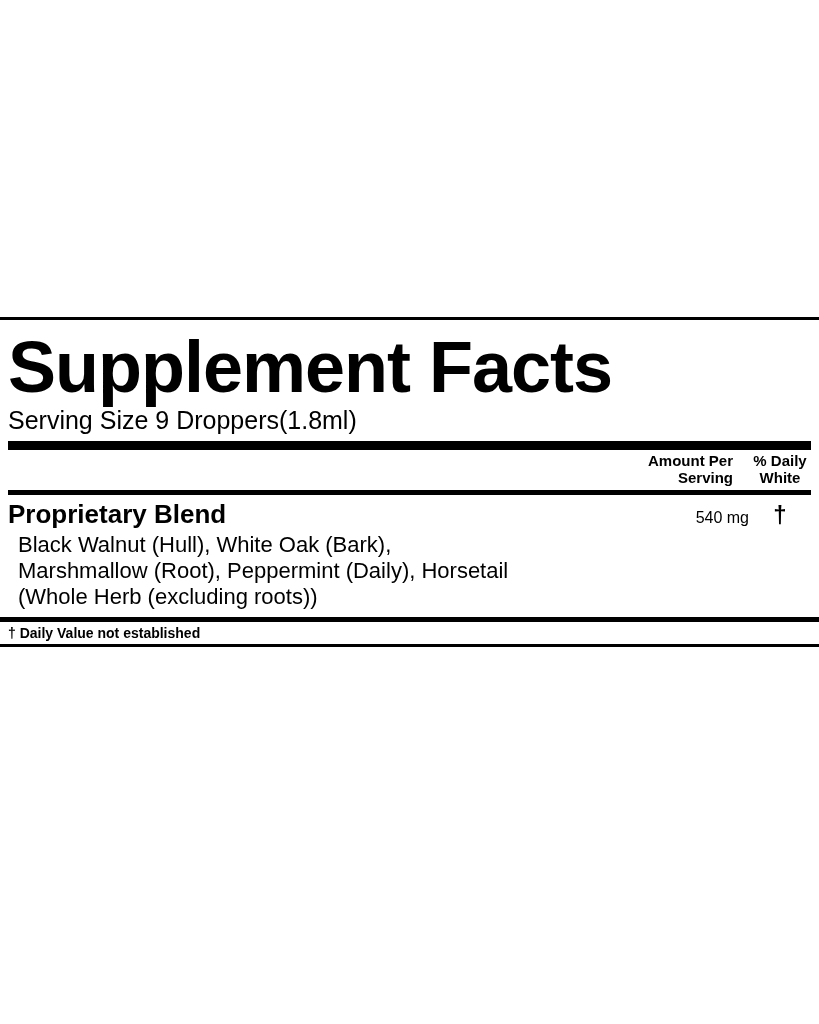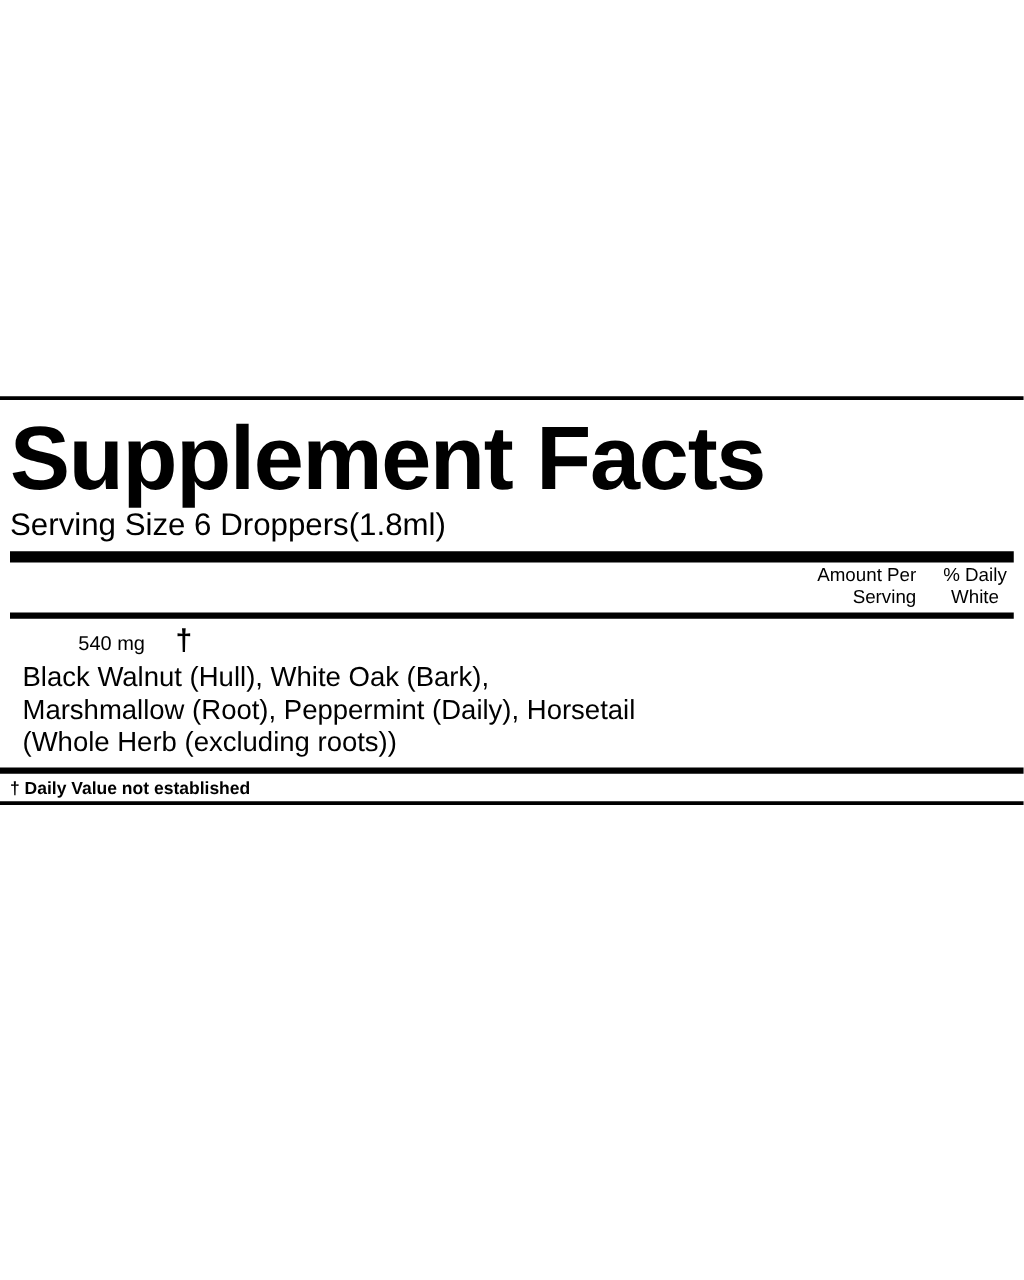--- a/index.html
+++ b/index.html
@@ -54,20 +54,21 @@
 
   .rule-med {
     border-top: 5px solid #000;
   }
 
   .head-row {
     display: flex;
     justify-content: flex-end;
     align-items: flex-start;
     padding: 3px 0 3px 0;
+    font-weight: bold;
   }
   .head-col {
     text-align: right;
     font-size: 15px;
     line-height: 1.12;
   }
   .head-col.amount {
     width: 108px;
   }
   .head-col.dv {
@@ -116,38 +117,39 @@
   }
 </style>
 </head>
 <body>
 
 <div id="panel">
   <div class="inner">
 
     <div class="title">Supplement Facts</div>
 
-    <div class="serving-line">Serving Size 6 Droppers(1.8ml)</div>
+    <div class="serving-line">Serving Size 9 Droppers(1.8ml)</div>
 
     <div class="rule-thick"></div>
 
     <div class="head-row">
       <div class="head-col amount">
         <div>Amount Per</div>
         <div>Serving</div>
       </div>
       <div class="head-col dv">
         <div>% Daily</div>
         <div>White</div>
       </div>
     </div>
 
     <div class="rule-med"></div>
 
     <div class="blend-row">
+      <div class="blend-name">Proprietary Blend</div>
       <div class="blend-amount">540 mg</div>
       <div class="blend-dv">†</div>
     </div>
 
     <div class="ingredients">
       <div>Black Walnut (Hull), White Oak (Bark),</div>
       <div>Marshmallow (Root), Peppermint (Daily), Horsetail</div>
       <div>(Whole Herb (excluding roots))</div>
     </div>
 

